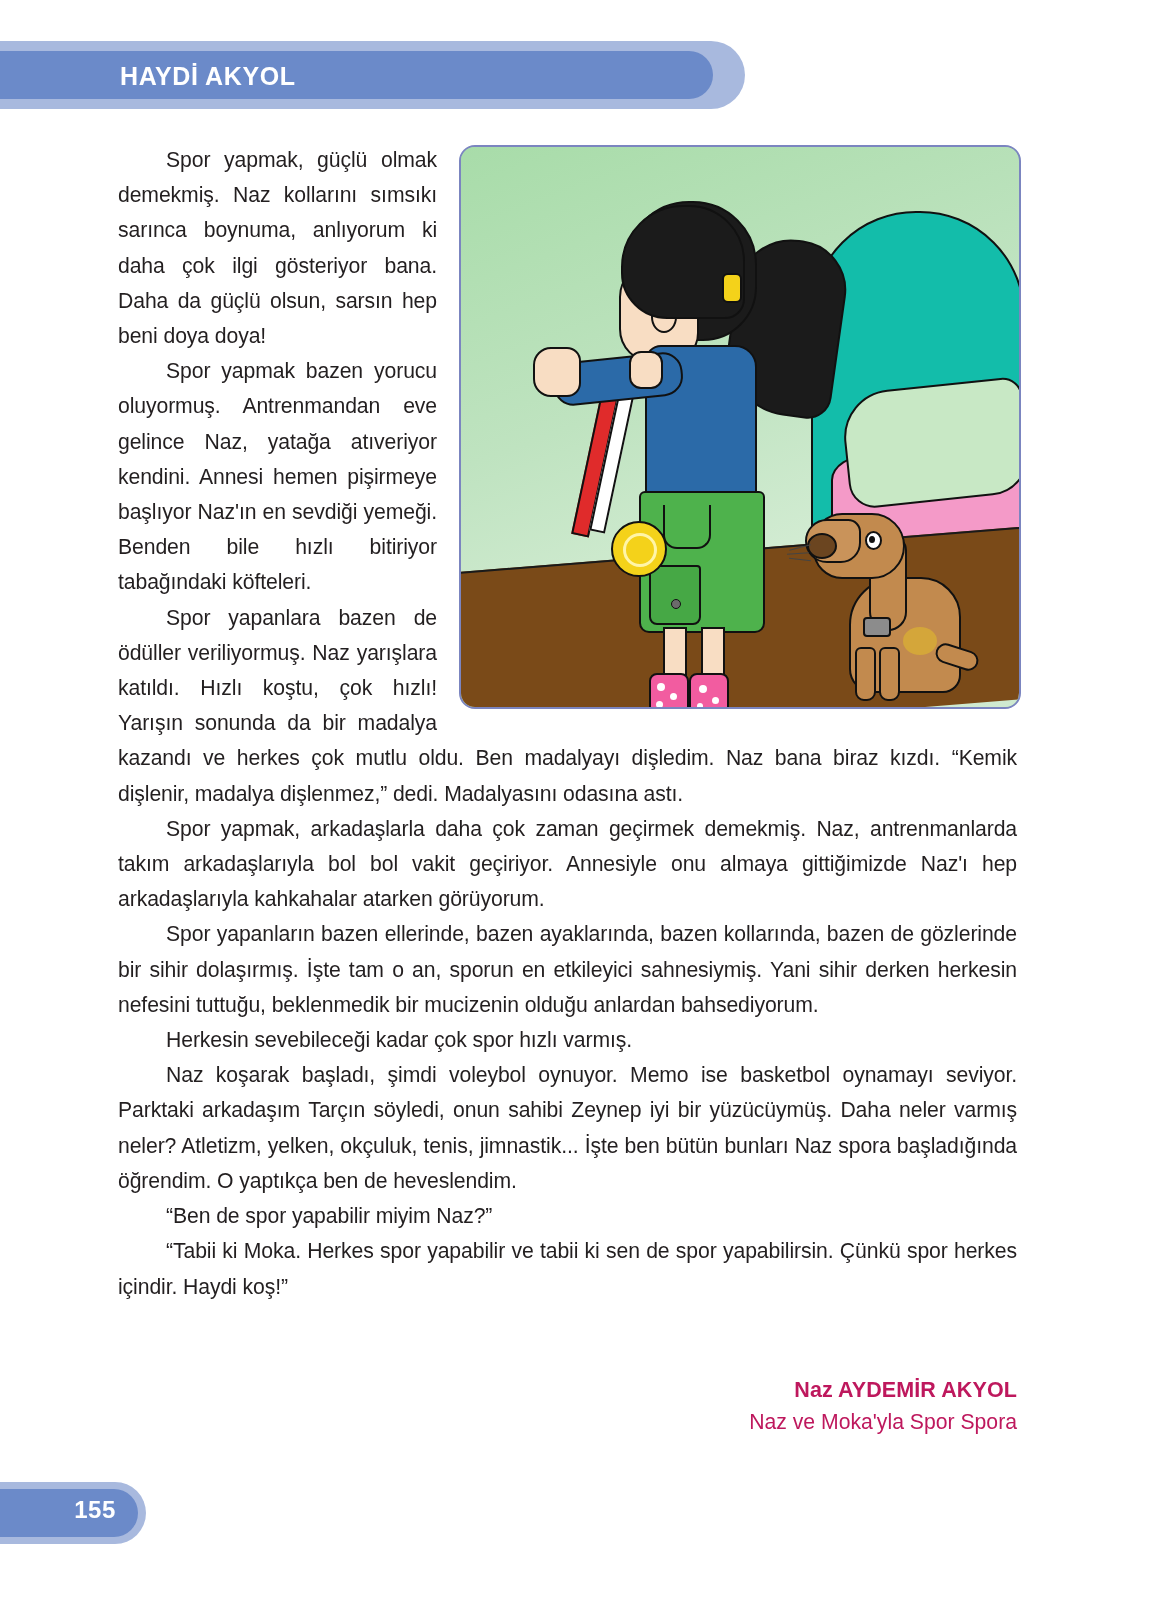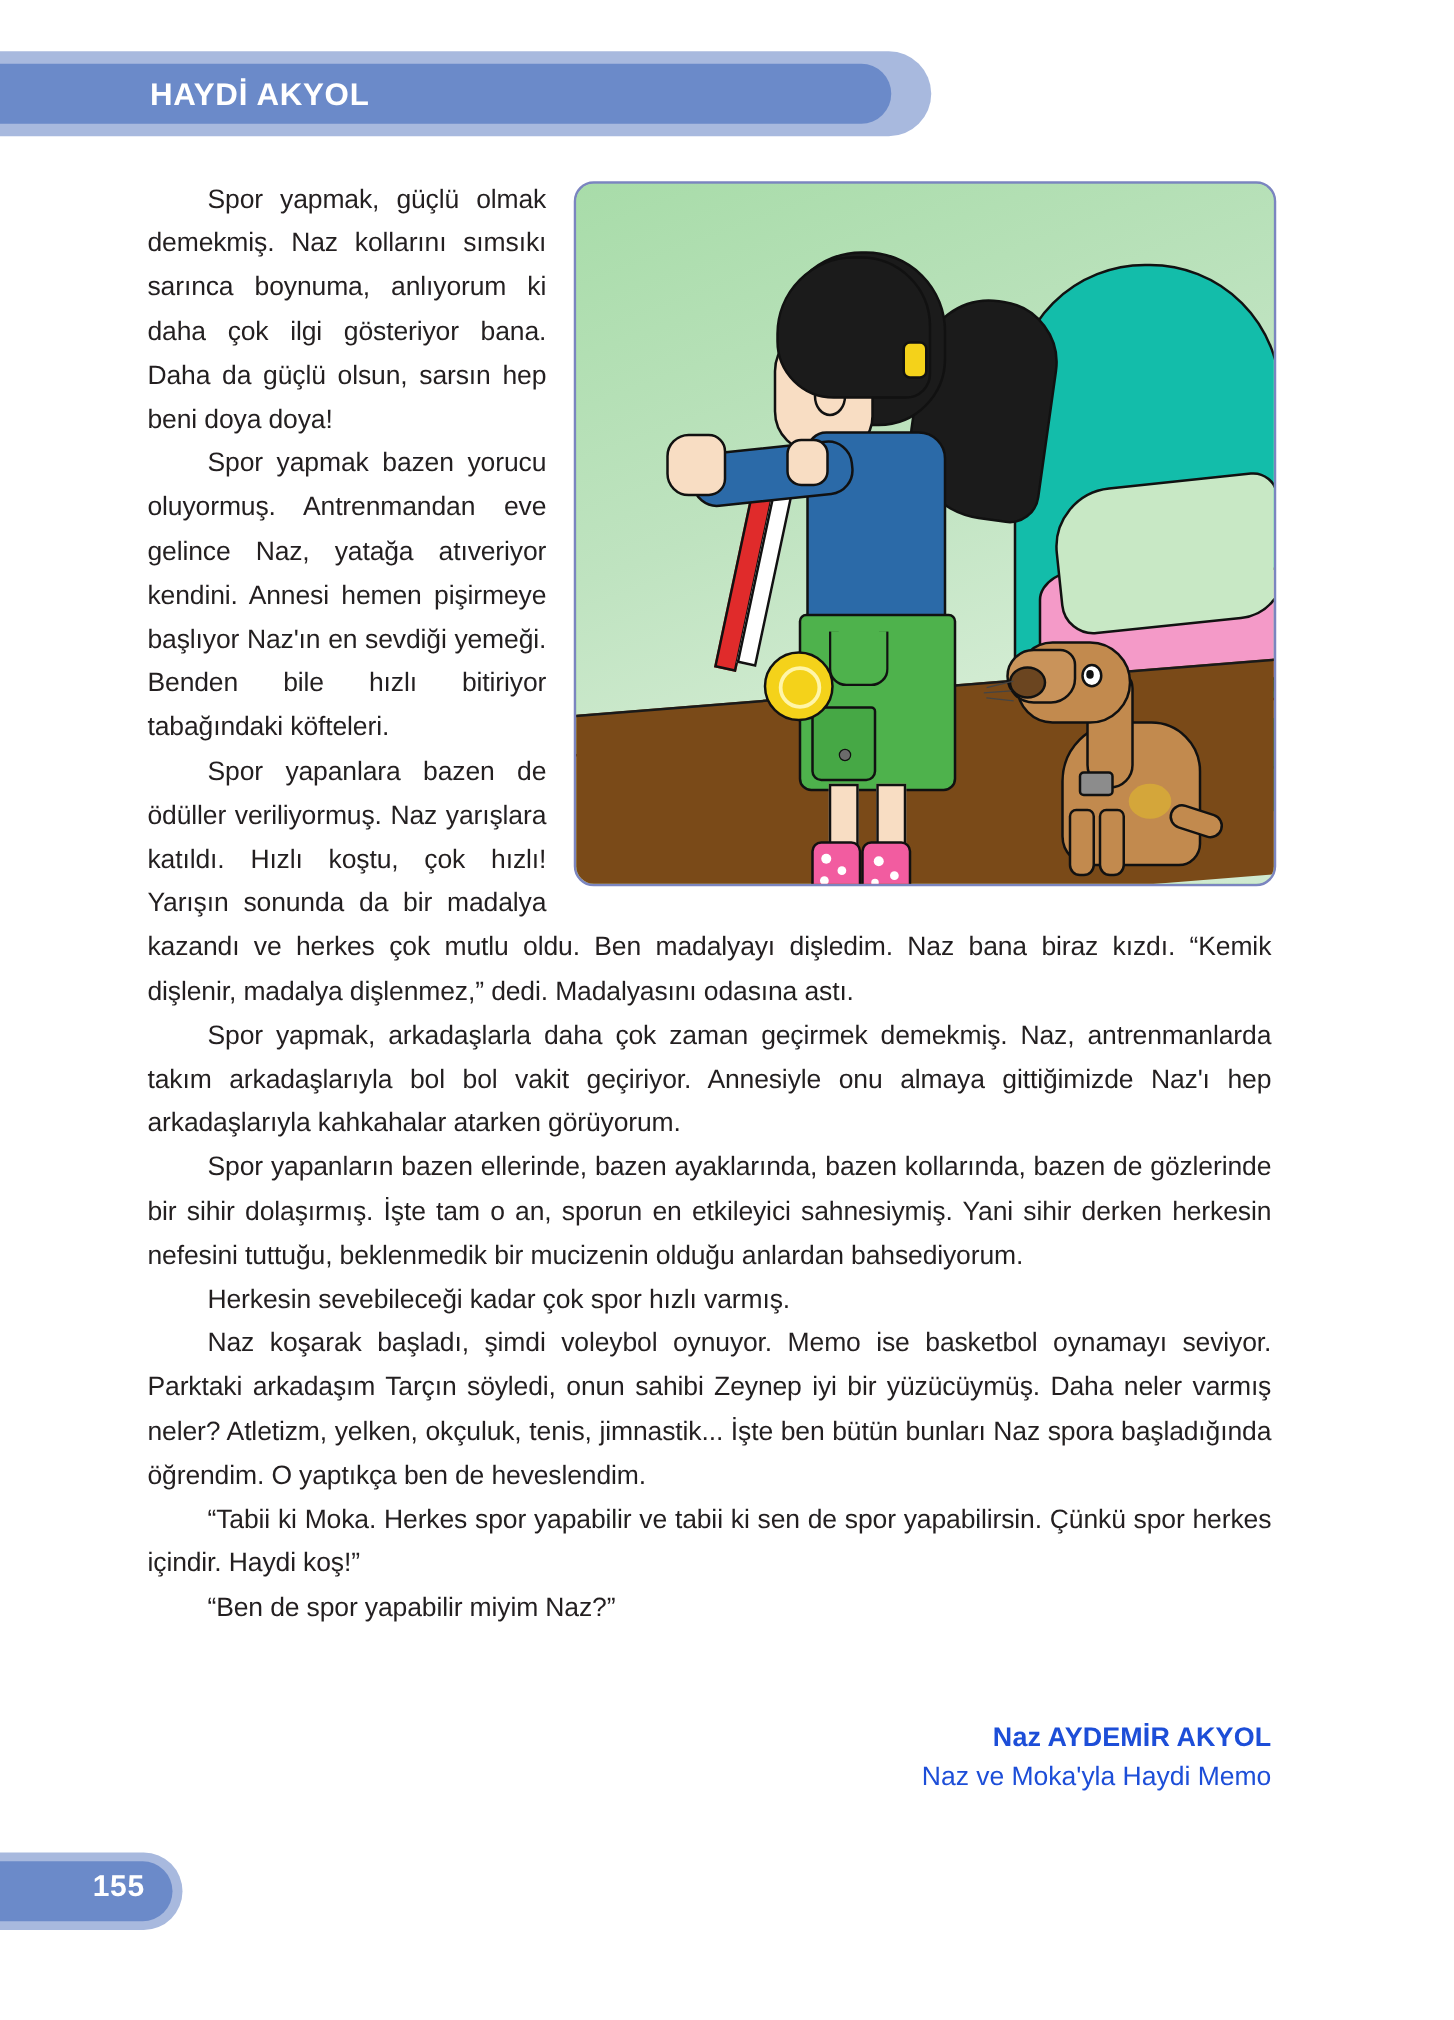--- a/index.html
+++ b/index.html
@@ -330,21 +330,21 @@
     position: absolute; width: 22px; height: 1px; background: #444;
   }
 
   
   .attribution {
     position: absolute;
     right: 146px;
     top: 1375px;
     width: 560px;
     text-align: right;
-    color: #1d4ed8;
+    color: #be185d;
   }
   .attr-author {
     font-size: 21.5px;
     font-weight: bold;
     line-height: 30px;
     letter-spacing: 0.1px;
   }
   .attr-source {
     font-size: 21.2px;
     line-height: 34px;
@@ -467,24 +467,24 @@
     </div>
   </div>
 
   <p>Spor yapmak, güçlü olmak demekmiş. Naz kollarını sımsıkı sarınca boynuma, anlıyorum ki daha çok ilgi gösteriyor bana. Daha da güçlü olsun, sarsın hep beni doya doya!</p>
   <p>Spor yapmak bazen yorucu oluyormuş. Antrenmandan eve gelince Naz, yatağa atıveriyor kendini. Annesi hemen pişirmeye başlıyor Naz'ın en sevdiği yemeği. Benden bile hızlı bitiriyor tabağındaki köfteleri.</p>
   <p>Spor yapanlara bazen de ödüller veriliyormuş. Naz yarışlara katıldı. Hızlı koştu, çok hızlı! Yarışın sonunda da bir madalya kazandı ve herkes çok mutlu oldu. Ben madalyayı dişledim. Naz bana biraz kızdı. “Kemik dişlenir, madalya dişlenmez,” dedi. Madalyasını odasına astı.</p>
   <p>Spor yapmak, arkadaşlarla daha çok zaman geçirmek demekmiş. Naz, antrenmanlarda takım arkadaşlarıyla bol bol vakit geçiriyor. Annesiyle onu almaya gittiğimizde Naz'ı hep arkadaşlarıyla kahkahalar atarken görüyorum.</p>
   <p>Spor yapanların bazen ellerinde, bazen ayaklarında, bazen kollarında, bazen de gözlerinde bir sihir dolaşırmış. İşte tam o an, sporun en etkileyici sahnesiymiş. Yani sihir derken herkesin nefesini tuttuğu, beklenmedik bir mucizenin olduğu anlardan bahsediyorum.</p>
   <p>Herkesin sevebileceği kadar çok spor hızlı varmış.</p>
   <p>Naz koşarak başladı, şimdi voleybol oynuyor. Memo ise basketbol oynamayı seviyor. Parktaki arkadaşım Tarçın söyledi, onun sahibi Zeynep iyi bir yüzücüymüş. Daha neler varmış neler? Atletizm, yelken, okçuluk, tenis, jimnastik... İşte ben bütün bunları Naz spora başladığında öğrendim. O yaptıkça ben de heveslendim.</p>
+  <p>“Ben de spor yapabilir miyim Naz?”</p>
   <p>“Tabii ki Moka. Herkes spor yapabilir ve tabii ki sen de spor yapabilirsin. Çünkü spor herkes içindir. Haydi koş!”</p>
-  <p>“Ben de spor yapabilir miyim Naz?”</p>
 </div>
 
 <div class="attribution">
   <div class="attr-author">Naz AYDEMİR AKYOL</div>
-  <div class="attr-source">Naz ve Moka'yla Haydi Memo</div>
+  <div class="attr-source">Naz ve Moka'yla Spor Spora</div>
 </div>
 
 <div class="pagenum-outer"></div>
 <div class="pagenum-inner"></div>
 <div class="pagenum-label">155</div>
 
 </body></html>

